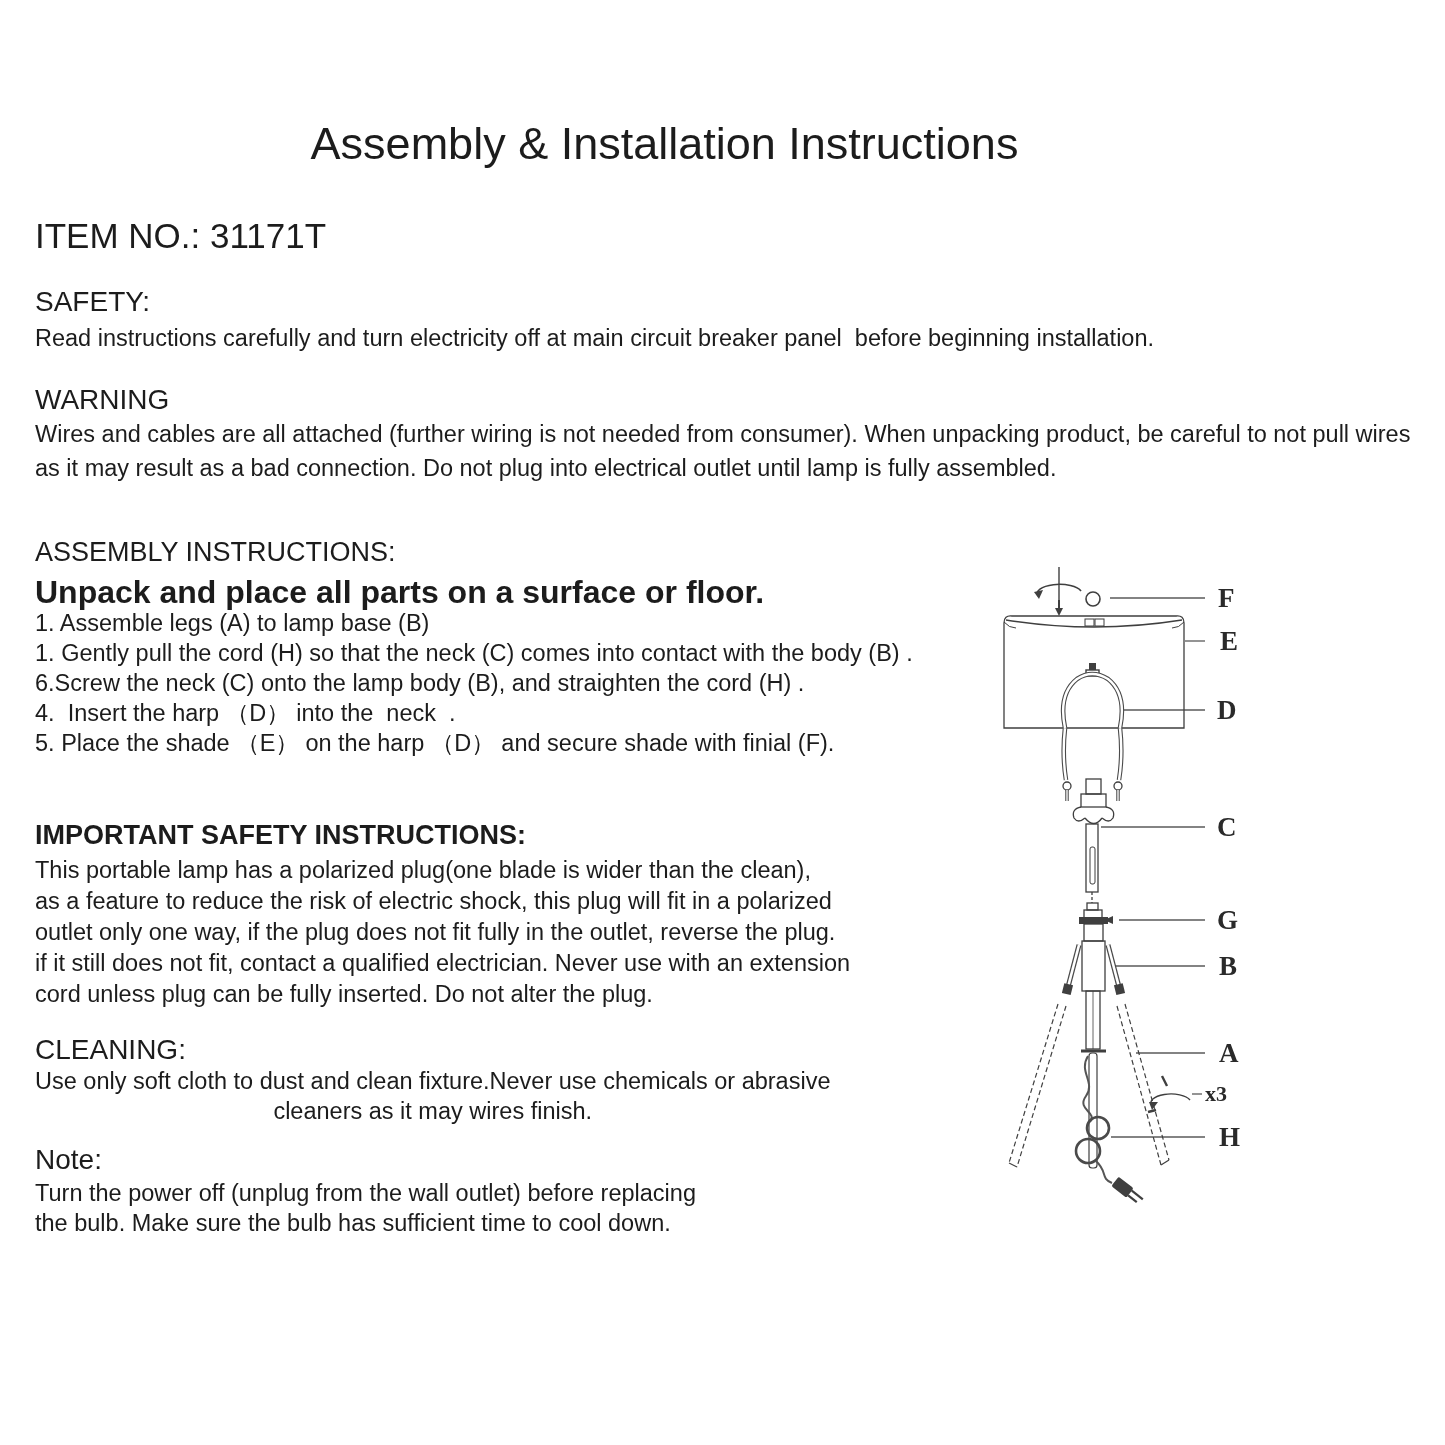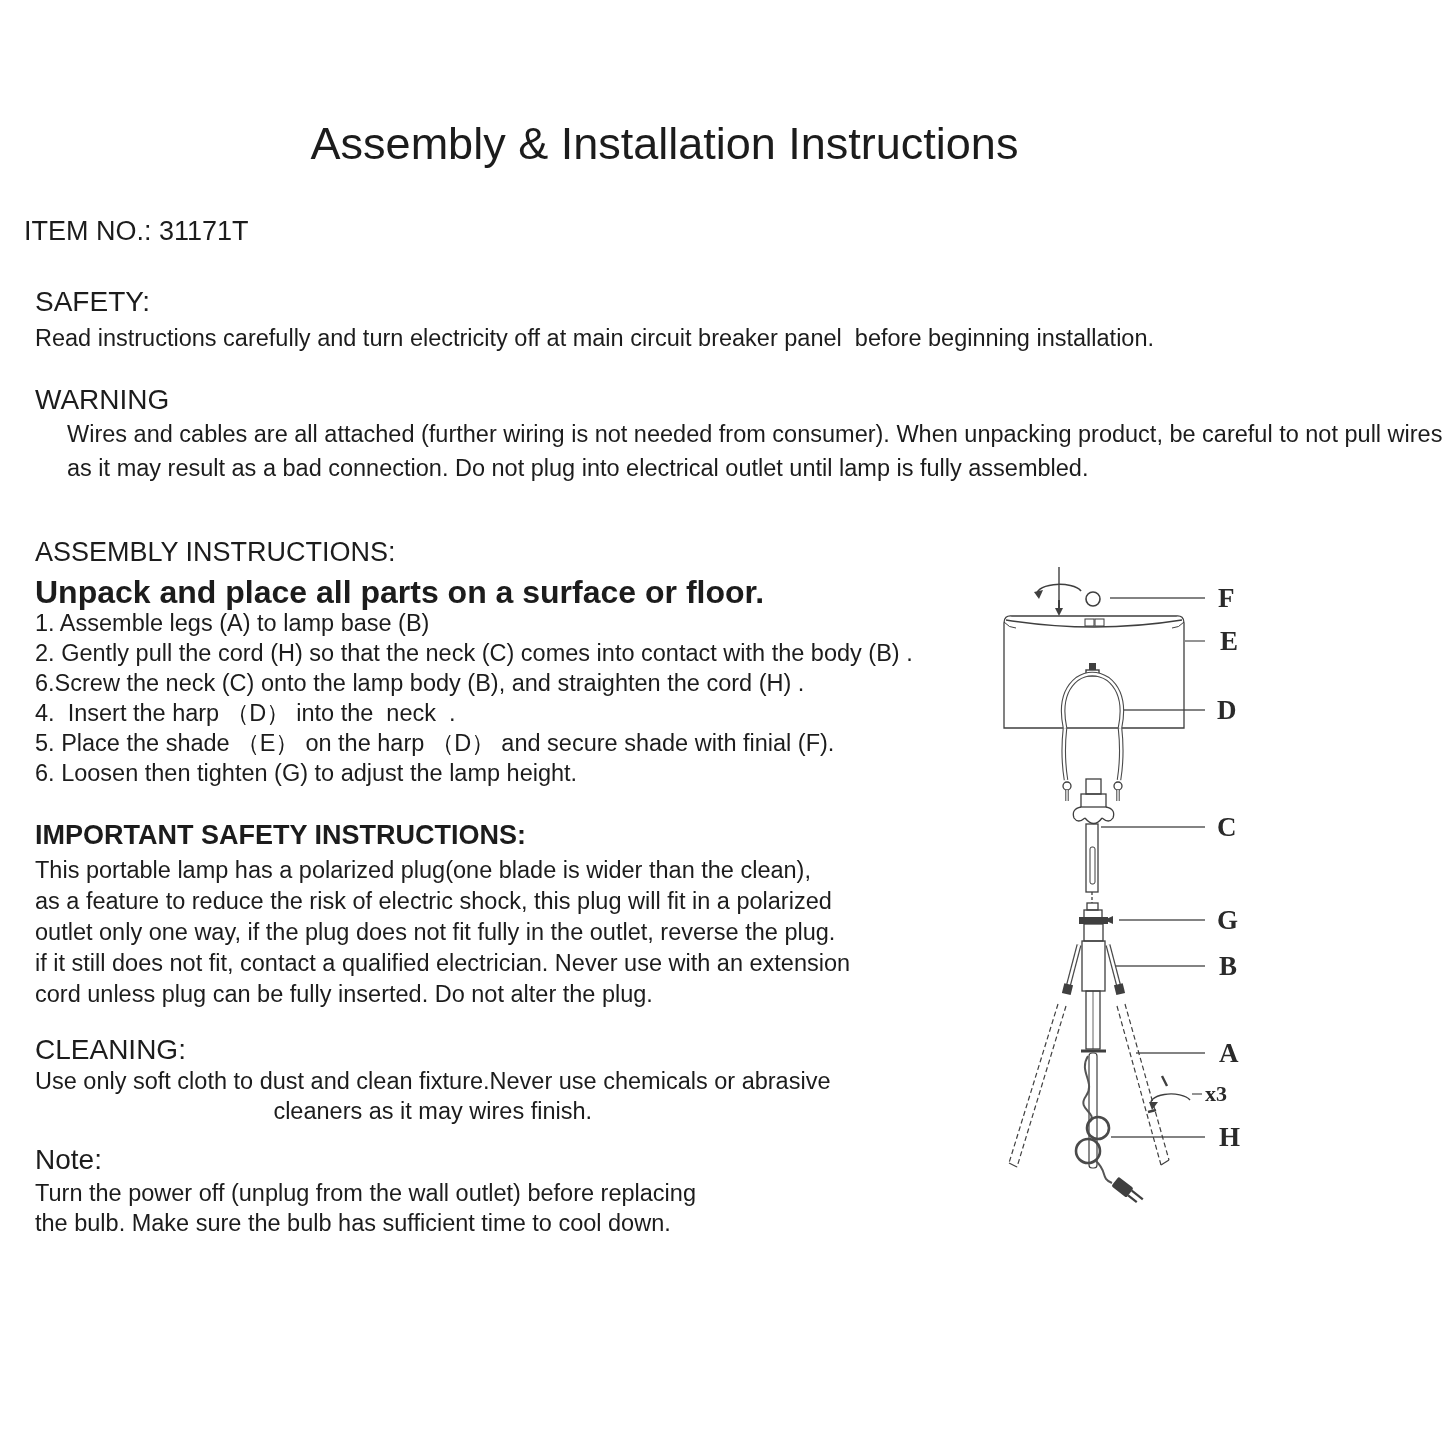--- a/index.html
+++ b/index.html
@@ -12,28 +12,28 @@
     overflow: hidden;
   }
   .abs { position: absolute; }
   .line { white-space: pre; }
   #title {
     top: 118px; left: 0; width: 1329px;
     text-align: center;
     font-size: 45px; font-weight: 400;
     letter-spacing: 0px;
   }
-  #item-no { top: 216px; left: 24px; font-size: 27px; }
+  #item-no { top: 216px; left: 35px; font-size: 35px; }
   .sec-heading { left: 35px; font-size: 28px; font-weight: 400; }
   .body-text { left: 35px; font-size: 23.5px; }
   #caution-head   { top: 286px; }
   #caution-body   { top: 325px; }
   #warning-head   { top: 384px; }
   #warning-body   { top: 417px; }
-  #warning-body .line { line-height: 34px; margin-left: 32px; }
+  #warning-body .line { line-height: 34px; }
   #assembly-head  { top: 537px; font-size: 27px; }
   #assembly-sub   { top: 574px; left: 35px; font-size: 32px; font-weight: 600; }
   #assembly-steps { top: 608px; }
   #assembly-steps .line { line-height: 30px; }
   #safety-head    { top: 820px; left: 35px; font-size: 27px; font-weight: 700; }
   #safety-body    { top: 855px; }
   #safety-body .line { line-height: 31px; }
   #cleaning-head  { top: 1034px; }
   #cleaning-body  { top: 1066px; text-align: center; }
   #cleaning-body .line { line-height: 30px; }
@@ -63,25 +63,24 @@
 <div id="warning-head" class="abs sec-heading">WARNING</div>
 <div id="warning-body" class="abs body-text">
   <div class="line">Wires and cables are all attached (further wiring is not needed from consumer). When unpacking product, be careful to not pull wires</div>
   <div class="line">as it may result as a bad connection. Do not plug into electrical outlet until lamp is fully assembled.</div>
 </div>
 
 <div id="assembly-head" class="abs sec-heading">ASSEMBLY INSTRUCTIONS:</div>
 <div id="assembly-sub" class="abs">Unpack and place all parts on a surface or floor.</div>
 <div id="assembly-steps" class="abs body-text">
   <div class="line">1. Assemble legs (A) to lamp base (B)</div>
-  <div class="line">2. Gently pull the cord (H) so that the neck (C) comes into contact with the body (B) .</div>
+  <div class="line">1. Gently pull the cord (H) so that the neck (C) comes into contact with the body (B) .</div>
   <div class="line">6.Screw the neck (C) onto the lamp body (B), and straighten the cord (H) .</div>
   <div class="line">4.  Insert the harp （D） into the  neck  .</div>
   <div class="line">5. Place the shade （E） on the harp （D） and secure shade with finial (F).</div>
-  <div class="line">6. Loosen then tighten (G) to adjust the lamp height.</div>
 </div>
 
 <div id="safety-head" class="abs">IMPORTANT SAFETY INSTRUCTIONS:</div>
 <div id="safety-body" class="abs body-text">
   <div class="line">This portable lamp has a polarized plug(one blade is wider than the clean),</div>
   <div class="line">as a feature to reduce the risk of electric shock, this plug will fit in a polarized</div>
   <div class="line">outlet only one way, if the plug does not fit fully in the outlet, reverse the plug.</div>
   <div class="line">if it still does not fit, contact a qualified electrician. Never use with an extension</div>
   <div class="line">cord unless plug can be fully inserted. Do not alter the plug.</div>
 </div>

